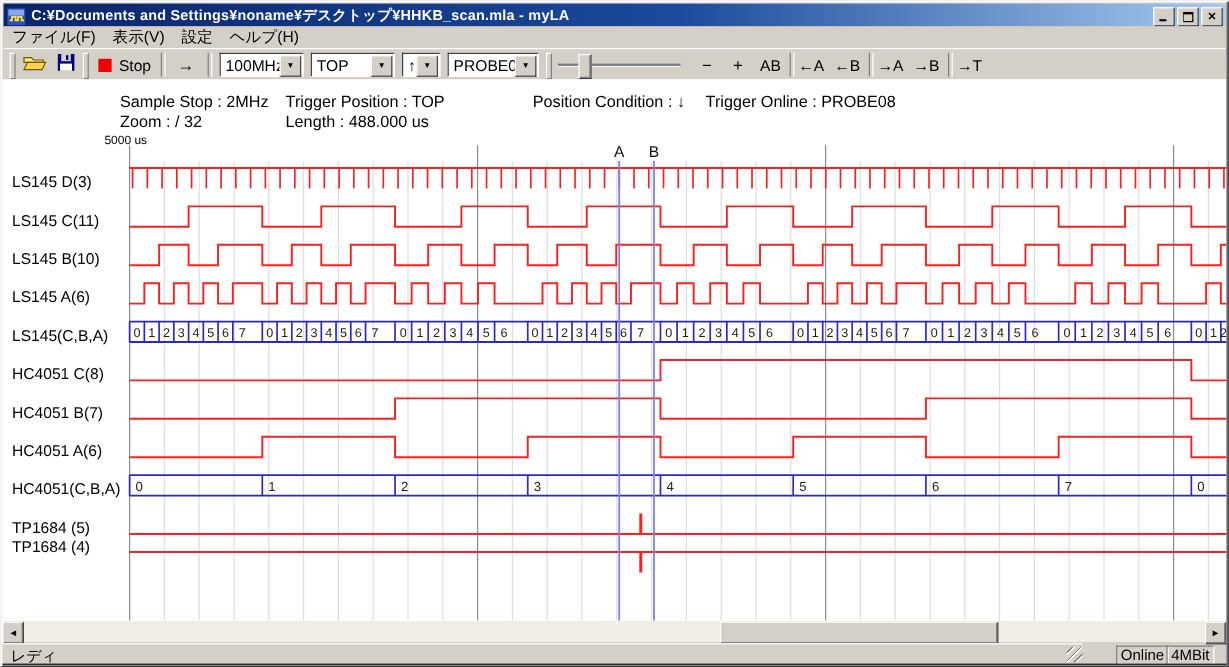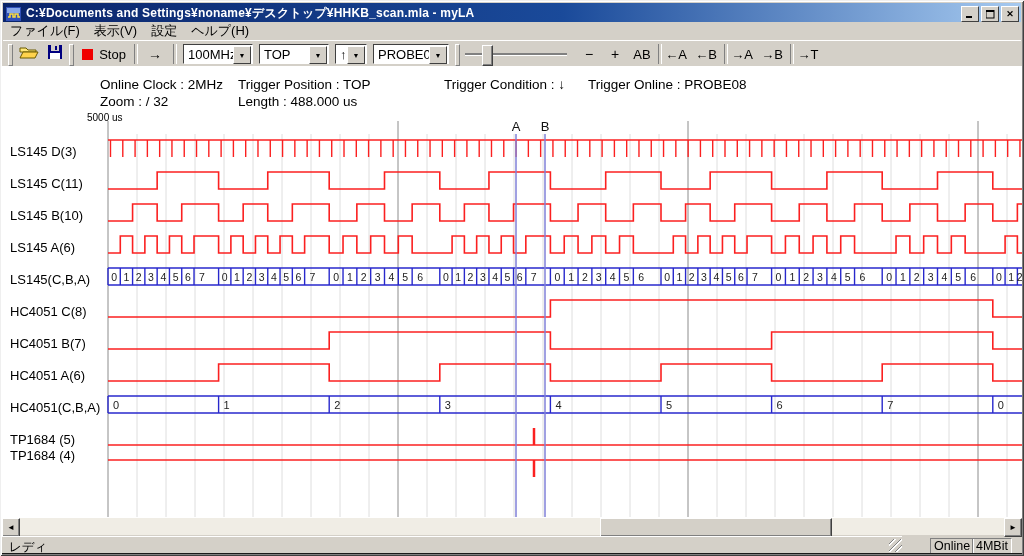--- a/index.html
+++ b/index.html
@@ -163,23 +163,23 @@
   <div class="tb" style="left:726px;width:26px">→A</div>
   <div class="tb" style="left:756px;width:26px">→B</div>
 
   <div class="tsep" style="left:787px"></div>
 
   <div class="tb" style="left:792px;width:26px">→T</div>
 </div>
 
 <div class="content-bg"></div>
 
-<div class="info" style="left:100px;top:77px">Online Clock : 2MHz</div>
+<div class="info" style="left:100px;top:77px">Sample Stop : 2MHz</div>
 <div class="info" style="left:238px;top:77px">Trigger Position : TOP</div>
-<div class="info" style="left:444px;top:77px">Trigger Condition : ↓</div>
+<div class="info" style="left:444px;top:77px">Position Condition : ↓</div>
 <div class="info" style="left:588px;top:77px">Trigger Online : PROBE08</div>
 <div class="info" style="left:100px;top:94px">Zoom : /  32</div>
 <div class="info" style="left:238px;top:94px">Length : 488.000 us</div>
 
 <div class="ruler-label" style="left:87px;top:112px">5000 us</div>
 
 <div class="chlabel" style="top:144px">LS145 D(3)</div>
 <div class="chlabel" style="top:176px">LS145 C(11)</div>
 <div class="chlabel" style="top:208px">LS145 B(10)</div>
 <div class="chlabel" style="top:240px">LS145 A(6)</div>

